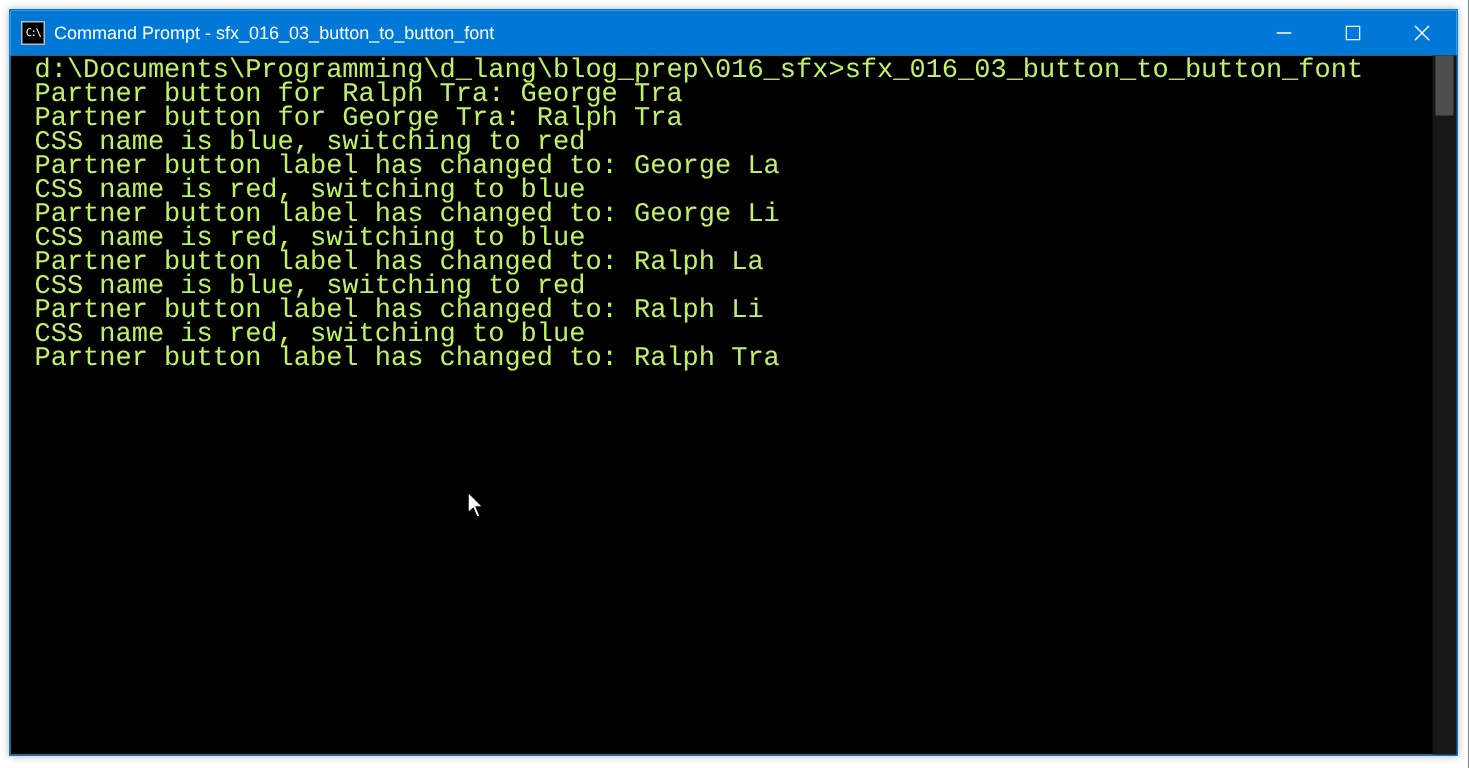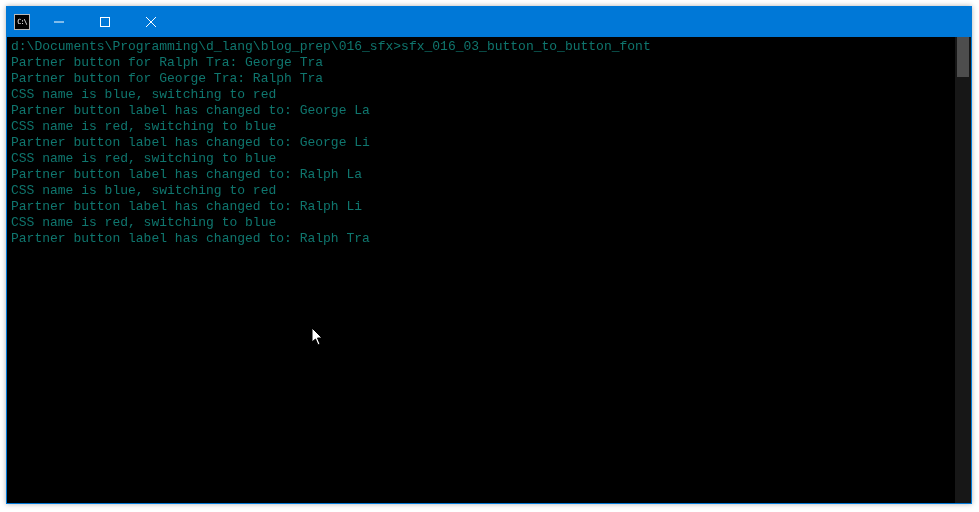--- a/index.html
+++ b/index.html
@@ -77,25 +77,25 @@
       stroke-width: 1;
     }
     .terminal-body {
       flex: 1;
       background: #000000;
       position: relative;
       display: flex;
     }
     .terminal-content {
       flex: 1;
-      padding: 2px 0 0 4px;
+      padding: 2px 0 0 16px;
       font-family: Consolas, "Courier New", monospace;
-      font-size: 13px;
+      font-size: 18px;
       line-height: 16px;
-      color: #0f766e;
+      color: #bef264;
       white-space: pre;
       overflow: hidden;
     }
     .terminal-scrollbar {
       width: 16px;
       background: #171717;
       position: relative;
     }
     .scrollbar-thumb {
       position: absolute;
@@ -113,20 +113,21 @@
     }
   </style>
 </head>
 <body>
 
 <div class="window">
   <div class="titlebar">
     <div class="titlebar-icon">
       <span class="titlebar-icon-inner">C:\</span>
     </div>
+    <div class="titlebar-title">Command Prompt - sfx_016_03_button_to_button_font</div>
     <div class="titlebar-buttons">
       <div class="titlebar-btn">
         <svg width="10" height="10" viewBox="0 0 10 10">
           <line x1="0" y1="5" x2="10" y2="5"></line>
         </svg>
       </div>
       <div class="titlebar-btn">
         <svg width="10" height="10" viewBox="0 0 10 10">
           <rect x="0.5" y="0.5" width="9" height="9"></rect>
         </svg>

